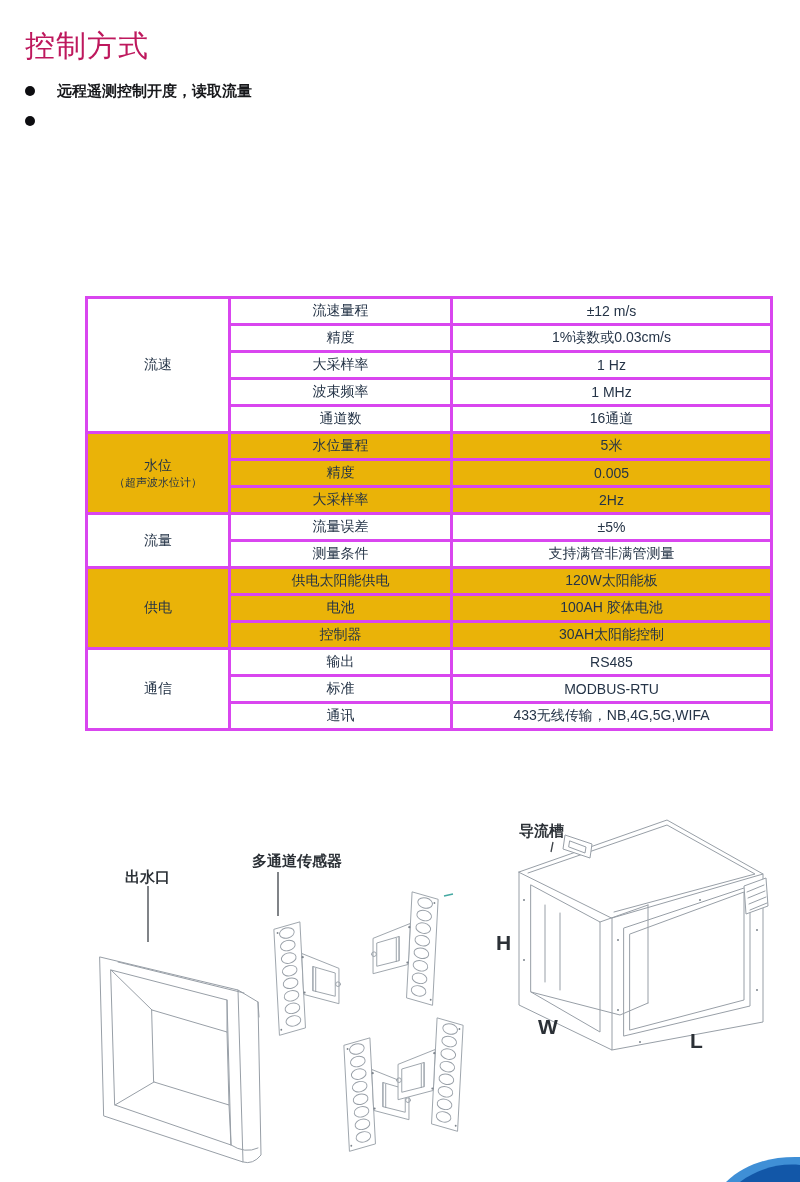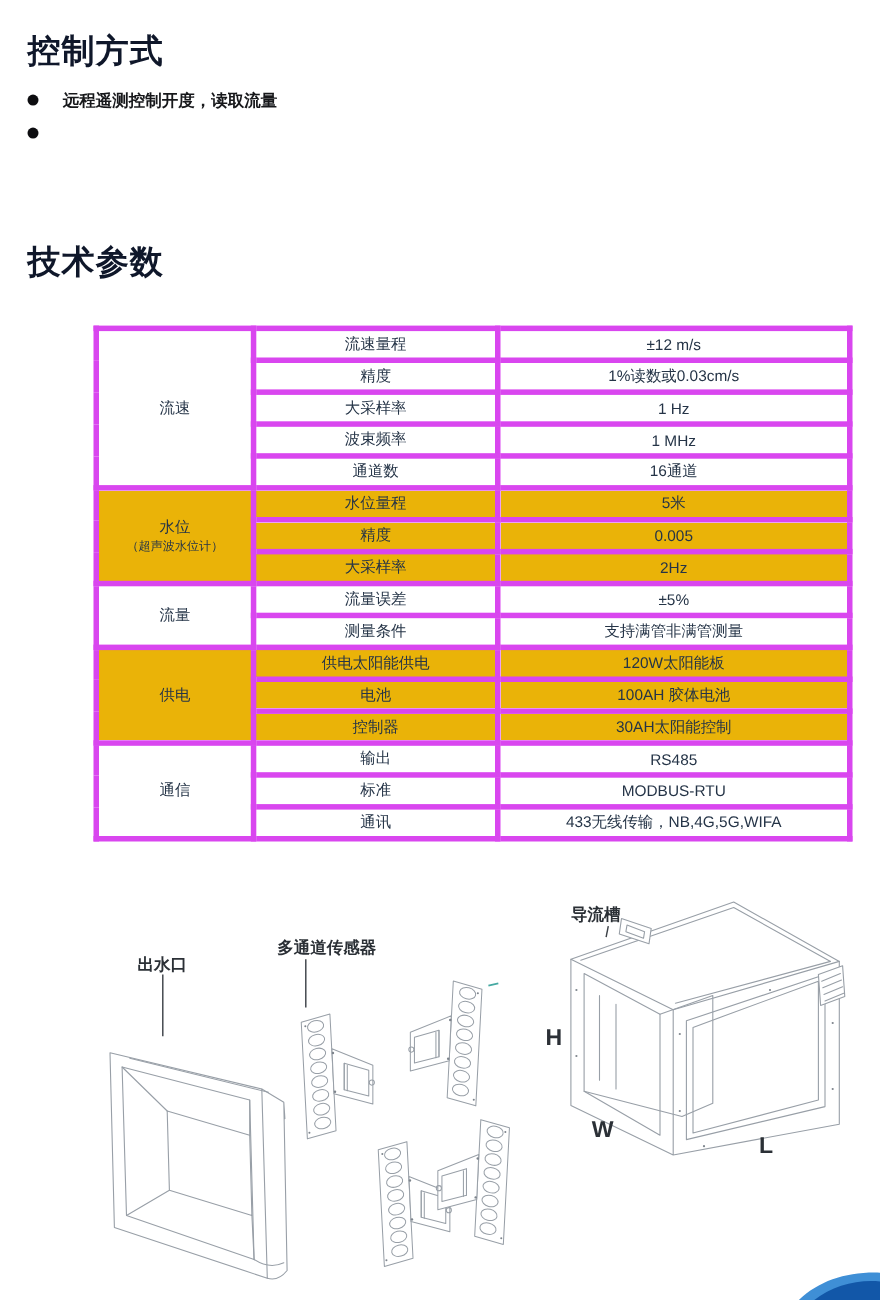--- a/index.html
+++ b/index.html
@@ -1,32 +1,32 @@
 <!DOCTYPE html>
 <html><head>
 <meta charset="utf-8">
 <style>
   html,body{margin:0;padding:0;}
   body{font-family:"Liberation Sans","DejaVu Sans",sans-serif;background:#ffffff;}
   .page{position:relative;width:800px;height:1182px;background:#ffffff;overflow:hidden;}
 
   
-  .h1{position:absolute;left:25px;margin:0;font-size:30px;font-weight:bold;color:#0f172a;letter-spacing:1px;}
+  .h1{position:absolute;left:25px;margin:0;font-size:30px;font-weight:normal;color:#be185d;letter-spacing:1px;}
   #title-control{top:26px;}
   #title-specs{top:218px;}
   #title-dims{top:766px;}
 
   
   .bullets{position:absolute;left:25px;top:76px;margin:0;padding:0;list-style:none;text-align:center;}
   .bullets li{display:flex;align-items:center;gap:22px;height:30px;font-size:15px;font-weight:600;color:#17181b;}
   .dot{flex:0 0 auto;width:10px;height:10px;border-radius:50%;background:#0d0d10;}
 
   
   table.spec{position:absolute;left:85px;top:296px;width:685px;border-collapse:collapse;table-layout:fixed;border:2px solid #7a9cc2;}
-  table.spec td{border:5px solid #d946ef;height:24px;padding:0 4px;text-align:center;vertical-align:middle;
+  table.spec td{border:3px solid #d946ef;height:24px;padding:0 4px;text-align:center;vertical-align:middle;
     font-size:14px;color:#253447;overflow:hidden;white-space:nowrap;}
   table.spec tr.shaded td{background:#eab308;}
   td.group-cell{font-size:15px;color:#1d2b3d;}
   .group-sub{font-size:11px;}
 
   
   .diagram{position:absolute;left:0;top:810px;width:800px;height:372px;}
   .diagram text{fill:#2b3036;font-weight:bold;}
   .lbl{font-size:15px;}
   .dim{font-size:21px;}
@@ -44,21 +44,20 @@
   <ul class="bullets">
       <li>
         <span class="dot"></span>
         <span>远程遥测控制开度，读取流量</span>
       </li>
       <li>
         <span class="dot"></span>
       </li>
     </ul>
 
-  <h1 class="h1" id="title-specs">技术参数</h1>
 
   <table class="spec">
     <colgroup>
         <col style="width:143px">
         <col style="width:222px">
         <col style="width:320px">
       </colgroup>
     <tbody>
         <tr>
           <td rowspan="5" class="group-cell">

